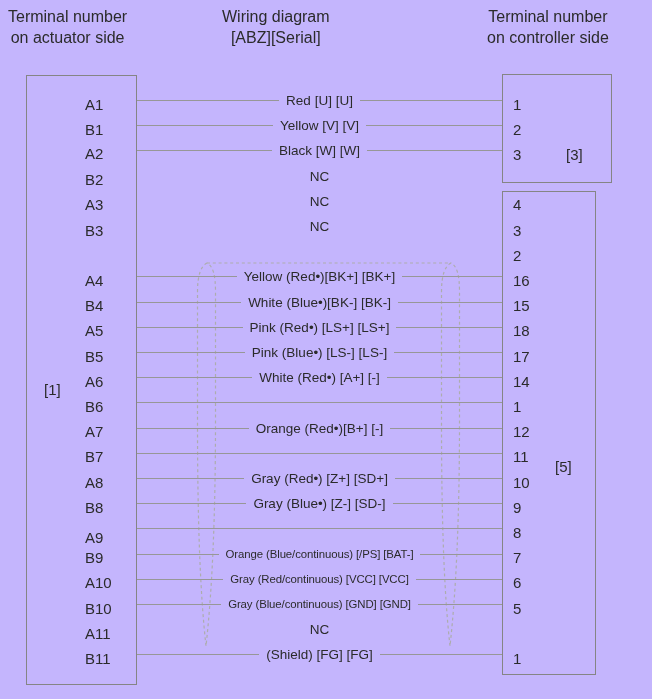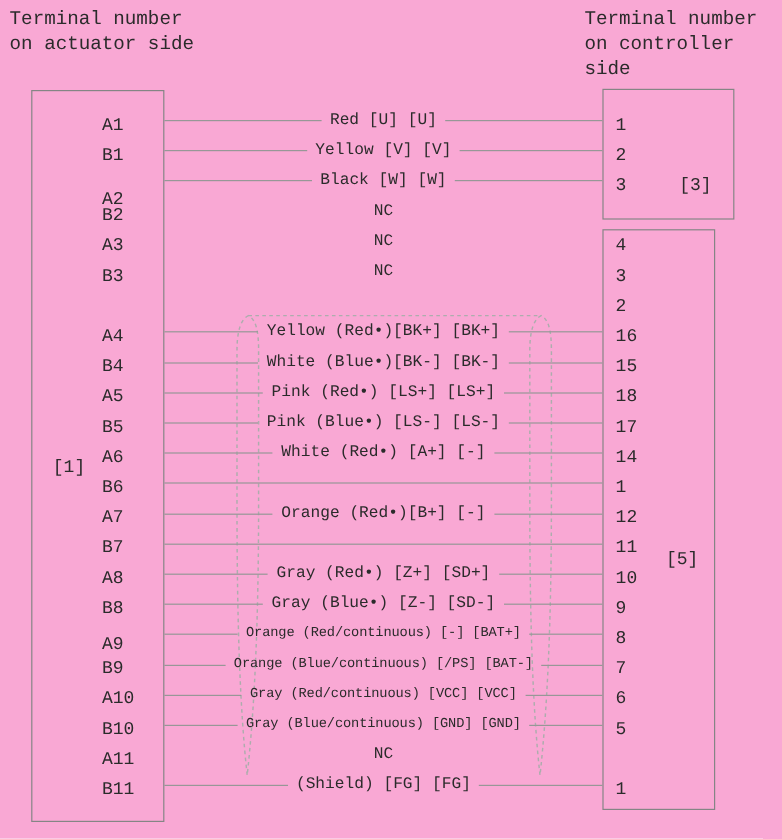--- a/index.html
+++ b/index.html
@@ -1,19 +1,19 @@
 <!DOCTYPE html>
 <html><head>
 <meta charset="utf-8">
 <style>
   html,body { margin:0; padding:0; background:#ffffff; }
   .stage {
-    position:relative; width:652px; height:699px; background:#f9a8d4;
-    font-family:Liberation Mono, monospace;
-    color:var(--text,#2b2b2b); overflow:hidden;
+    position:relative; width:652px; height:699px; background:#c4b5fd;
+    font-family:Liberation Sans, sans-serif;
+    color:var(--text,#2b2b2b); overflow:hidden;text-align:center;
   }
   .hdr {
     position:absolute; font-size:16px; line-height:21px;
     white-space:pre-line; color:var(--text,#2b2b2b);
   }
   #hdr-left   { left:8px;   top:6px; }
   #hdr-center { left:222px; top:6px; }
   #hdr-right  { left:487px; top:6px; }
 
   #shield-svg { position:absolute; left:0; top:0; pointer-events:none; }
@@ -40,41 +40,43 @@
   .wire-label { font-size:13.5px; line-height:17px; white-space:nowrap; padding:0 7px; }
   .wire-label.small { font-size:11.4px; letter-spacing:-0.1px; }
 </style>
 </head>
 <body>
 
 <div class="stage" style="--text: #2b2b2b; --wire-line: #979797; --box-border: #858585; --shield-dash: #adadad;">
 
   <div class="hdr" id="hdr-left">Terminal number
 on actuator side</div>
+  <div class="hdr" id="hdr-center">Wiring diagram
+[ABZ][Serial]</div>
   <div class="hdr" id="hdr-right">Terminal number
 on controller side</div>
 
   <svg id="shield-svg" width="652" height="699" viewBox="0 0 652 699">
     <path d="M207 263 L451 263"></path>
     <path d="M207 263 C201 266 197.5 275 197.5 292 L197.5 420 C197.5 520 200 592 206 646 C212 592 215.5 520 215.5 420 L215.5 292 C215.5 275 213 266 207 263 Z"></path>
     <path d="M451 263 C445 266 441.5 275 441.5 292 L441.5 420 C441.5 520 444 592 450 646 C456 592 459.5 520 459.5 420 L459.5 292 C459.5 275 457 266 451 263 Z"></path>
   </svg>
 
   <div class="box" id="actuator-box"></div>
   <div class="box" id="ctrl-box-top"></div>
   <div class="box" id="ctrl-box-bottom"></div>
 
   <div class="boxlabel" id="actuator-box-label">[1]</div>
   <div class="boxlabel" id="ctrl-top-label">[3]</div>
   <div class="boxlabel" id="ctrl-bottom-label">[5]</div>
 
   <div id="terminals-left">
       <div class="term" style="left: 85px; top: 94.5px;">A1</div>
       <div class="term" style="left: 85px; top: 119.7px;">B1</div>
-      <div class="term" style="left: 85px; top: 157px;">A2</div>
+      <div class="term" style="left: 85px; top: 144px;">A2</div>
       <div class="term" style="left: 85px; top: 170.1px;">B2</div>
       <div class="term" style="left: 85px; top: 195.3px;">A3</div>
       <div class="term" style="left: 85px; top: 220.5px;">B3</div>
       <div class="term" style="left: 85px; top: 270.9px;">A4</div>
       <div class="term" style="left: 85px; top: 296.1px;">B4</div>
       <div class="term" style="left: 85px; top: 321.3px;">A5</div>
       <div class="term" style="left: 85px; top: 346.5px;">B5</div>
       <div class="term" style="left: 85px; top: 371.7px;">A6</div>
       <div class="term" style="left: 85px; top: 396.9px;">B6</div>
       <div class="term" style="left: 85px; top: 422.1px;">A7</div>
@@ -179,21 +181,20 @@
         <span class="wire-label">Gray (Red•)  [Z+] [SD+]</span>
         <div class="wire-line"></div>
       </div>
       <div class="wire-row" style="top: 493.7px;">
         <div class="wire-line"></div>
         <span class="wire-label">Gray (Blue•) [Z-] [SD-]</span>
         <div class="wire-line"></div>
       </div>
       <div class="wire-row" style="top: 518.9px;">
         <div class="wire-line"></div>
-        <span class="wire-label small">Orange (Red/continuous) [-] [BAT+]</span>
         <div class="wire-line"></div>
       </div>
       <div class="wire-row" style="top: 544.1px;">
         <div class="wire-line"></div>
         <span class="wire-label small">Orange (Blue/continuous) [/PS] [BAT-]</span>
         <div class="wire-line"></div>
       </div>
       <div class="wire-row" style="top: 569.3px;">
         <div class="wire-line"></div>
         <span class="wire-label small">Gray (Red/continuous) [VCC] [VCC]</span>

